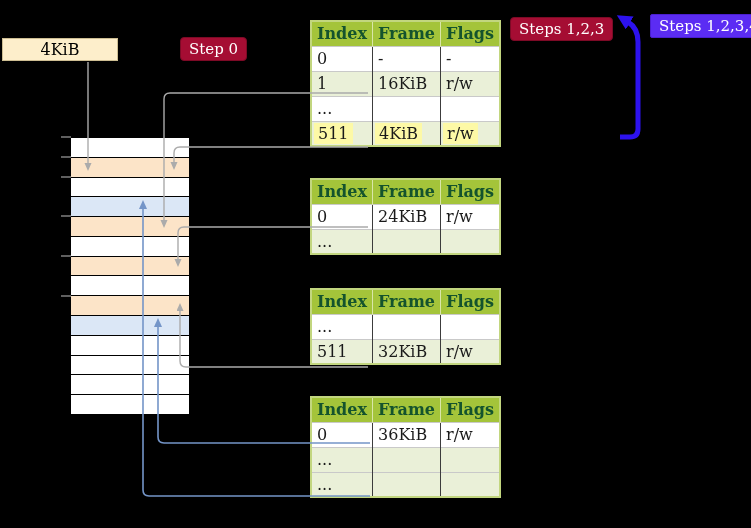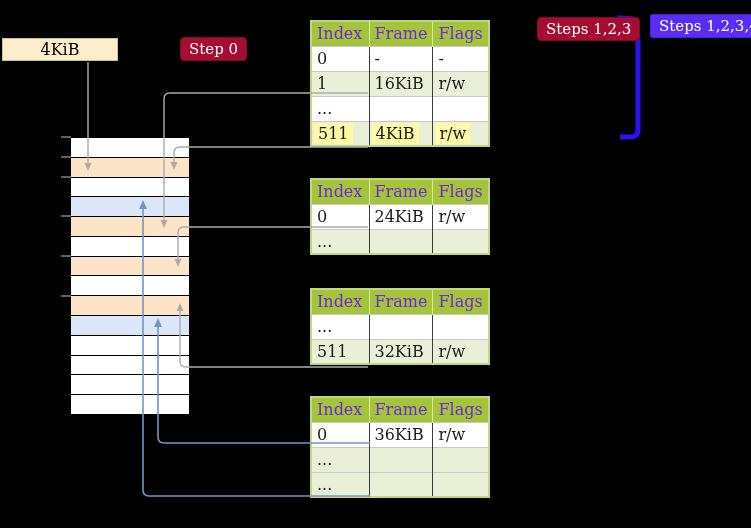--- a/index.html
+++ b/index.html
@@ -36,21 +36,21 @@
   .mrow.blue{background:var(--mapped-page-blue);}
   .tick{position:absolute;left:61px;width:10px;height:2px;background:#5f5f5f;z-index:1;}
   
   .ptable-host{position:absolute;left:310px;z-index:2;}
   .ptable-host table{
     border-collapse:collapse;background:#fff;
     border:2px solid var(--table-border-green);
     font-family:"DejaVu Serif","Liberation Serif",serif;
   }
   .ptable-host th{
-    background:var(--table-header-green);color:#6d28d9;font-weight:normal;
+    background:var(--table-header-green);color:#14532d;font-weight:bold;
     font-size:16px;text-align:left;height:25px;box-sizing:border-box;
     padding:0 5px;border-left:1px solid #d9e6a8;
   }
   .ptable-host th:first-child{border-left:none;}
   .ptable-host td{
     font-size:16px;color:#1a1a1a;height:25px;box-sizing:border-box;
     padding:0 5px;border-left:1px solid #3c3c3c;border-top:1px solid #c9c9c9;
     white-space:nowrap;
   }
   .ptable-host td:first-child{border-left:none;}
@@ -98,21 +98,21 @@
       <div class="tick" style="top: 136px;"></div>
       <div class="tick" style="top: 155.857px;"></div>
       <div class="tick" style="top: 175.714px;"></div>
       <div class="tick" style="top: 215.429px;"></div>
       <div class="tick" style="top: 255.143px;"></div>
       <div class="tick" style="top: 294.857px;"></div>
     </div>
 
   <div id="label-4kib">4KiB</div>
   <div class="badge badge-red" style="left:180px;top:37px;">Step 0</div>
-  <div class="badge badge-red" style="left:537px;top:17px;">Steps 1,2,3</div>
+  <div class="badge badge-red" style="left:510px;top:17px;">Steps 1,2,3</div>
   <div class="badge badge-blue" style="left:650px;top:14px;">Steps 1,2,3,4</div>
 
   <div class="ptable-host" style="top:20px;">
       <table>
         <tbody>
           <tr>
             <th>Index</th>
             <th>Frame</th>
             <th>Flags</th>
           </tr>

